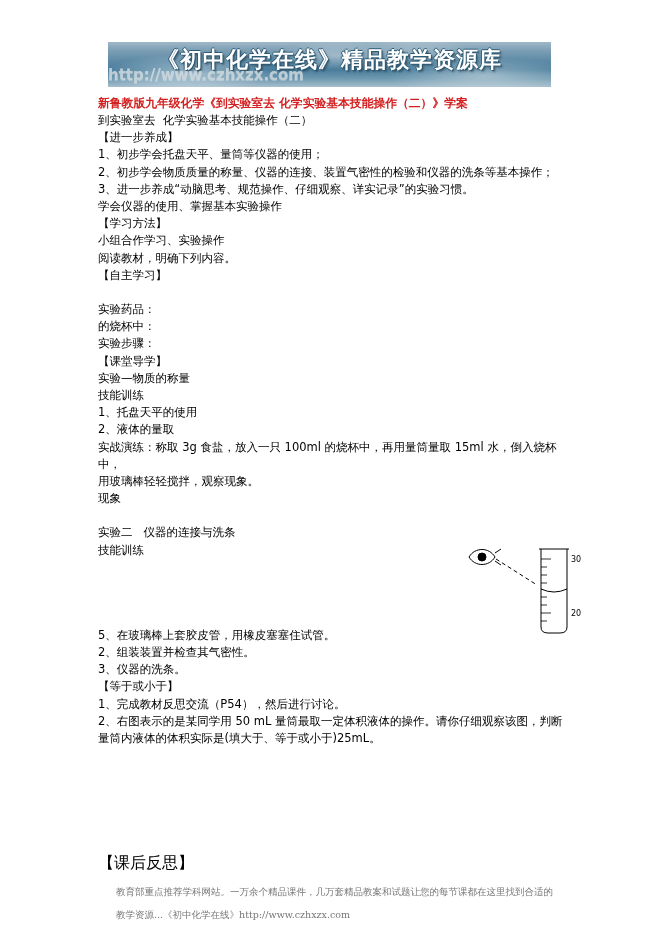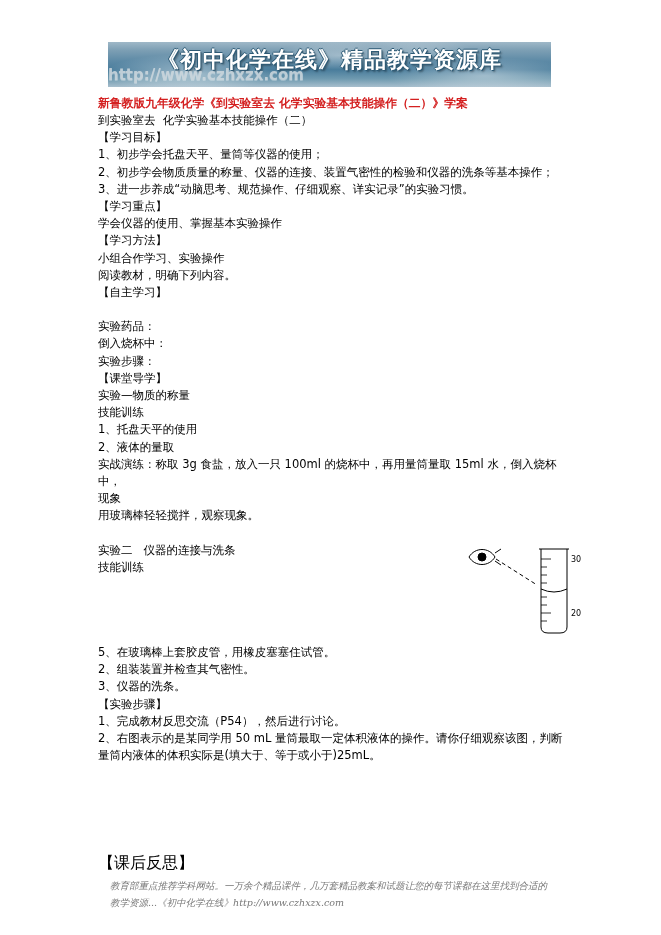--- a/index.html
+++ b/index.html
@@ -110,69 +110,68 @@
   .footer {
     position: absolute;
     left: 108px;
     top: 876px;
     width: 470px;
     font-size: 9.5px;
     line-height: 15px;
     color: #777777;
     font-family: "DejaVu Serif", "Liberation Serif", serif;
   }
-  .footer p { margin: 2px; padding: 0; white-space: pre-wrap; font-style: italic; }
+  .footer p { margin: 8px; padding: 0; white-space: pre-wrap; }
 </style>
 </head>
 <body>
 
 <div class="page">
 
   <div class="banner-wrap">
     <div class="banner-cloud"></div>
     <div class="banner-title">《初中化学在线》精品教学资源库</div>
     <div class="banner-url">http://www.czhxzx.com</div>
   </div>
 
   <div class="doc">
     <p class="title-line">新鲁教版九年级化学《到实验室去 化学实验基本技能操作（二）》学案</p>
     <p>到实验室去  化学实验基本技能操作（二）</p>
-    <p>【学习目标】</p>
+    <p>【进一步养成】</p>
     <p>1、初步学会托盘天平、量筒等仪器的使用；</p>
     <p>2、初步学会物质质量的称量、仪器的连接、装置气密性的检验和仪器的洗条等基本操作；</p>
     <p>3、进一步养成“动脑思考、规范操作、仔细观察、详实记录”的实验习惯。</p>
-    <p>【学习重点】</p>
     <p class="indent2">学会仪器的使用、掌握基本实验操作</p>
     <p>【学习方法】</p>
     <p class="indent3">小组合作学习、实验操作</p>
     <p>阅读教材，明确下列内容。</p>
     <p>【自主学习】</p>
     <div class="blank"></div>
     <p>实验药品：</p>
-    <p>倒入烧杯中：</p>
+    <p>的烧杯中：</p>
     <p>实验步骤：</p>
     <p>【课堂导学】</p>
     <p>实验—物质的称量</p>
     <p>技能训练</p>
     <p>1、托盘天平的使用</p>
     <p>2、液体的量取</p>
     <p>实战演练：称取 3g 食盐，放入一只 100ml 的烧杯中，再用量筒量取 15ml 水，倒入烧杯中，</p>
+    <p>用玻璃棒轻轻搅拌，观察现象。</p>
     <p>现象</p>
-    <p>用玻璃棒轻轻搅拌，观察现象。</p>
     <div class="blank"></div>
     <p>实验二   仪器的连接与洗条</p>
     <p>技能训练</p>
     <div class="blank"></div>
     <div class="blank"></div>
     <div class="blank"></div>
     <div class="blank"></div>
     <p>5、在玻璃棒上套胶皮管，用橡皮塞塞住试管。</p>
     <p>2、组装装置并检查其气密性。</p>
     <p>3、仪器的洗条。</p>
-    <p>【实验步骤】</p>
+    <p>【等于或小于】</p>
     <p>1、完成教材反思交流（P54），然后进行讨论。</p>
     <p>2、右图表示的是某同学用 50 mL 量筒最取一定体积液体的操作。请你仔细观察该图，判断</p>
     <p>量筒内液体的体积实际是(填大于、等于或小于)25mL。</p>
   </div>
 
   <div class="figure">
     <svg width="120" height="100" viewBox="0 0 120 100" xmlns="http://www.w3.org/2000/svg">
 
       <g fill="none" stroke="#000" stroke-width="1">
         <path d="M4 14 C10 4, 24 4, 30 14 C24 24, 10 24, 4 14 Z" fill="#fff"></path>

